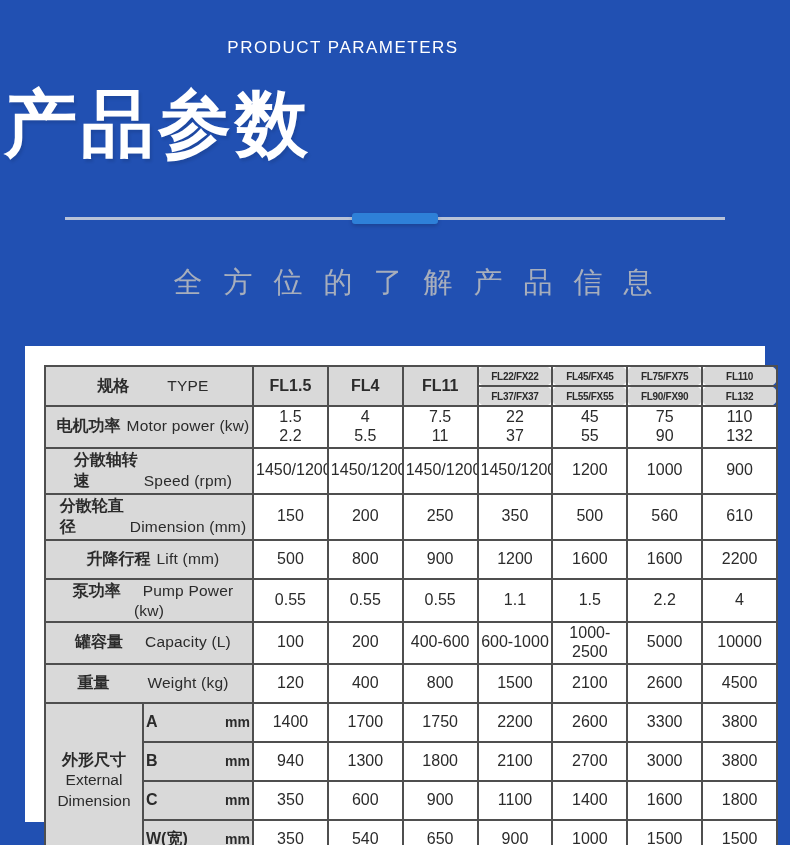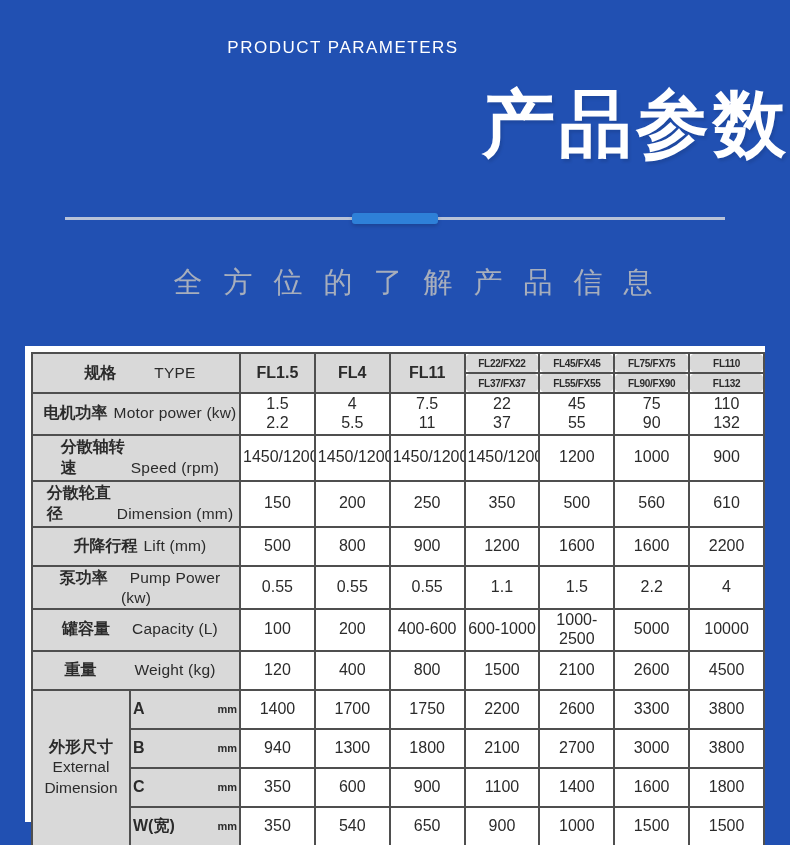--- a/index.html
+++ b/index.html
@@ -18,21 +18,21 @@
     background:var(--background);
     font-family:"Liberation Sans","DejaVu Sans",sans-serif;
   }
   .eyebrow{
     position:absolute;top:38px;left:0;width:686px;
     text-align:center;color:#ffffff;font-size:17px;font-weight:500;
     letter-spacing:1.5px;
   }
   .main-title{
     position:absolute;top:84px;left:0;width:790px;
-    text-align:right;color:#ffffff;font-size:73px;font-weight:900;
+    text-align:left;color:#ffffff;font-size:73px;font-weight:900;
     letter-spacing:4px;padding-left:4px;line-height:1.1;
     text-shadow:2px 3px 3px rgba(0,0,0,0.10);
   }
   .divider{
     position:absolute;top:210px;left:65px;width:660px;height:16px;
   }
   .divider .line{
     position:absolute;top:7px;left:0;width:660px;height:3px;
     background:var(--divider-line);
   }
@@ -41,21 +41,21 @@
     background:var(--divider-accent);border-radius:3px;
     box-shadow:0 2px 4px rgba(0,0,0,0.18);
   }
   .subtitle{
     position:absolute;top:263px;left:18px;width:790px;
     text-align:center;color:var(--subtitle-text);font-size:29px;font-weight:500;
     letter-spacing:21px;padding-left:21px;
   }
   .table-card{
     position:absolute;top:346px;left:25px;width:740px;height:476px;
-    background:#ffffff;padding:6px;
+    background:#ffffff;padding:19px;
   }
   table.spec{
     width:734px;height:470px;border-collapse:collapse;table-layout:fixed;
     font-family:"Liberation Sans","DejaVu Sans",sans-serif;
     color:var(--table-text);
   }
   table.spec th,table.spec td{
     border:2px solid var(--table-border);
     text-align:center;vertical-align:middle;
     padding:1px 2px;overflow:hidden;
@@ -80,21 +80,21 @@
   }
   td.group .cn{display:block;font-weight:bold;font-size:16px;}
   td.group .en{display:block;white-space:pre-line;font-size:15.5px;}
   td.dim-label{
     background:var(--table-header-bg);height:39px;padding:0 16px 0 14px;
   }
   td.dim-label .inner{
     display:flex;justify-content:space-between;align-items:center;
   }
   td.dim-label .axis{font-weight:bold;font-size:16px;}
-  td.dim-label .unit{font-size:11px;font-weight:600;}
+  td.dim-label .unit{font-size:14px;font-weight:600;}
 </style>
 </head>
 <body>
 
 <div class="eyebrow">PRODUCT PARAMETERS</div>
 
 <div class="main-title">产品参数</div>
 
 <div class="divider">
   <div class="line"></div>

